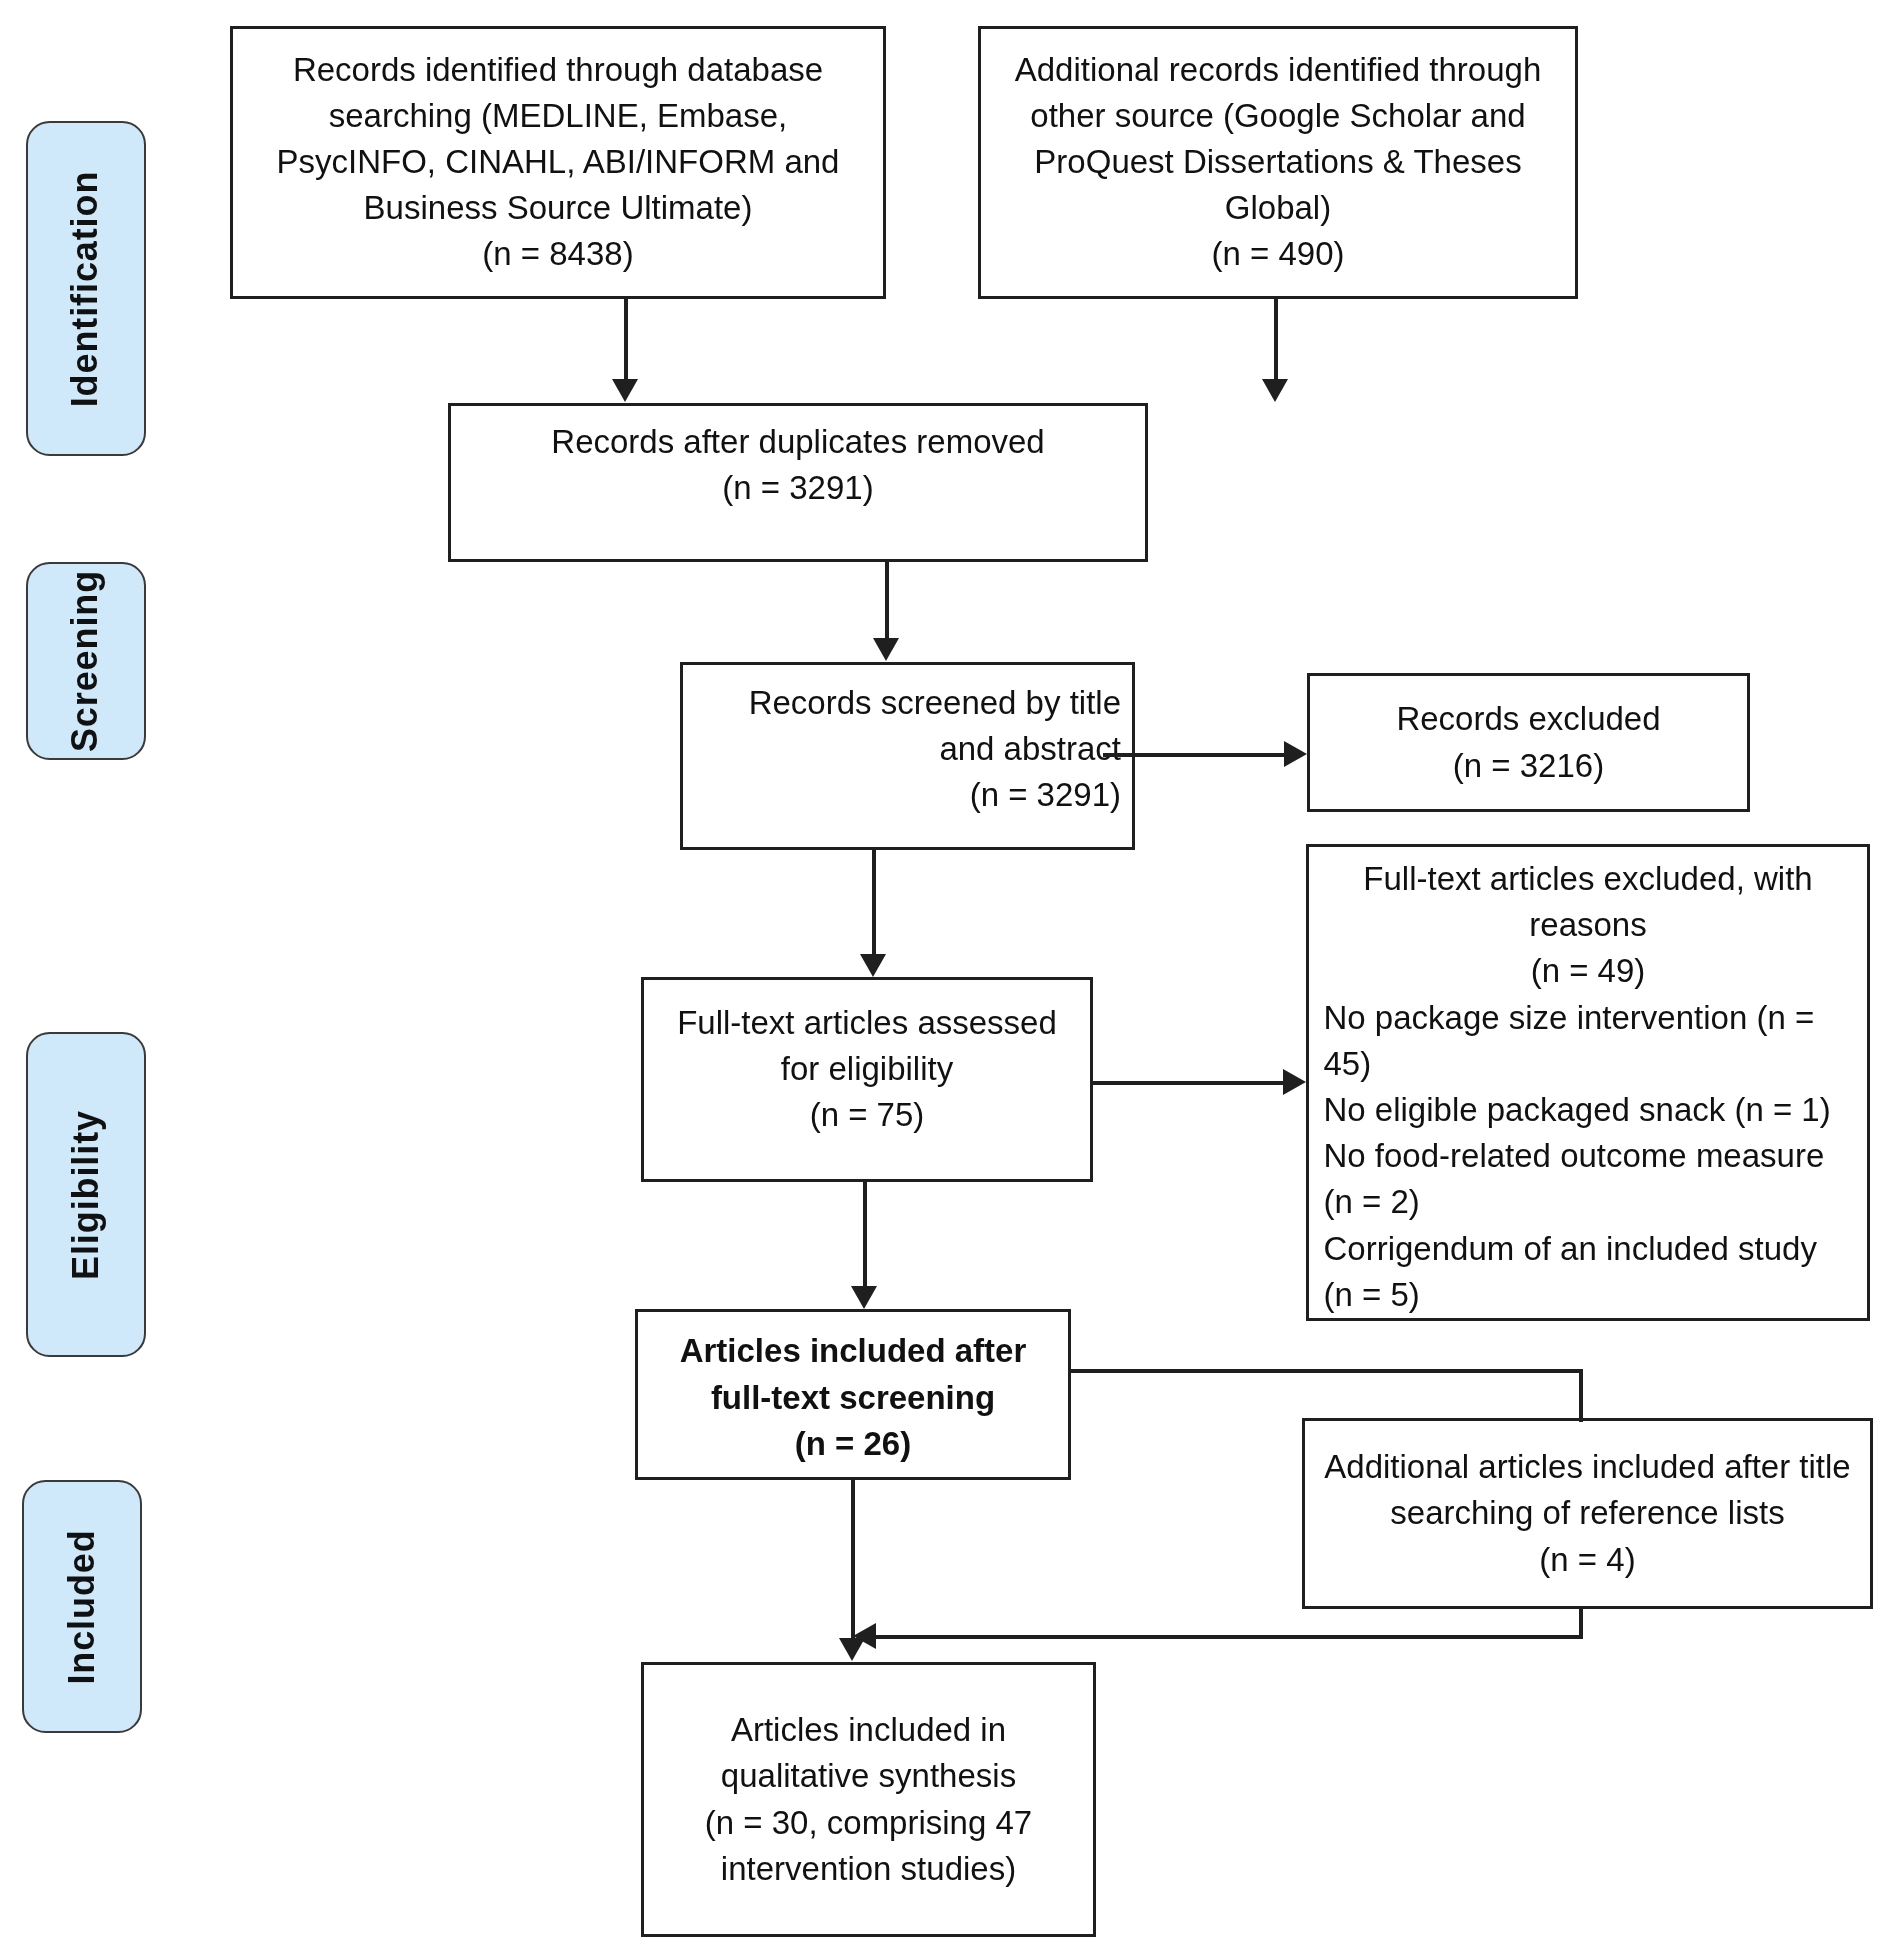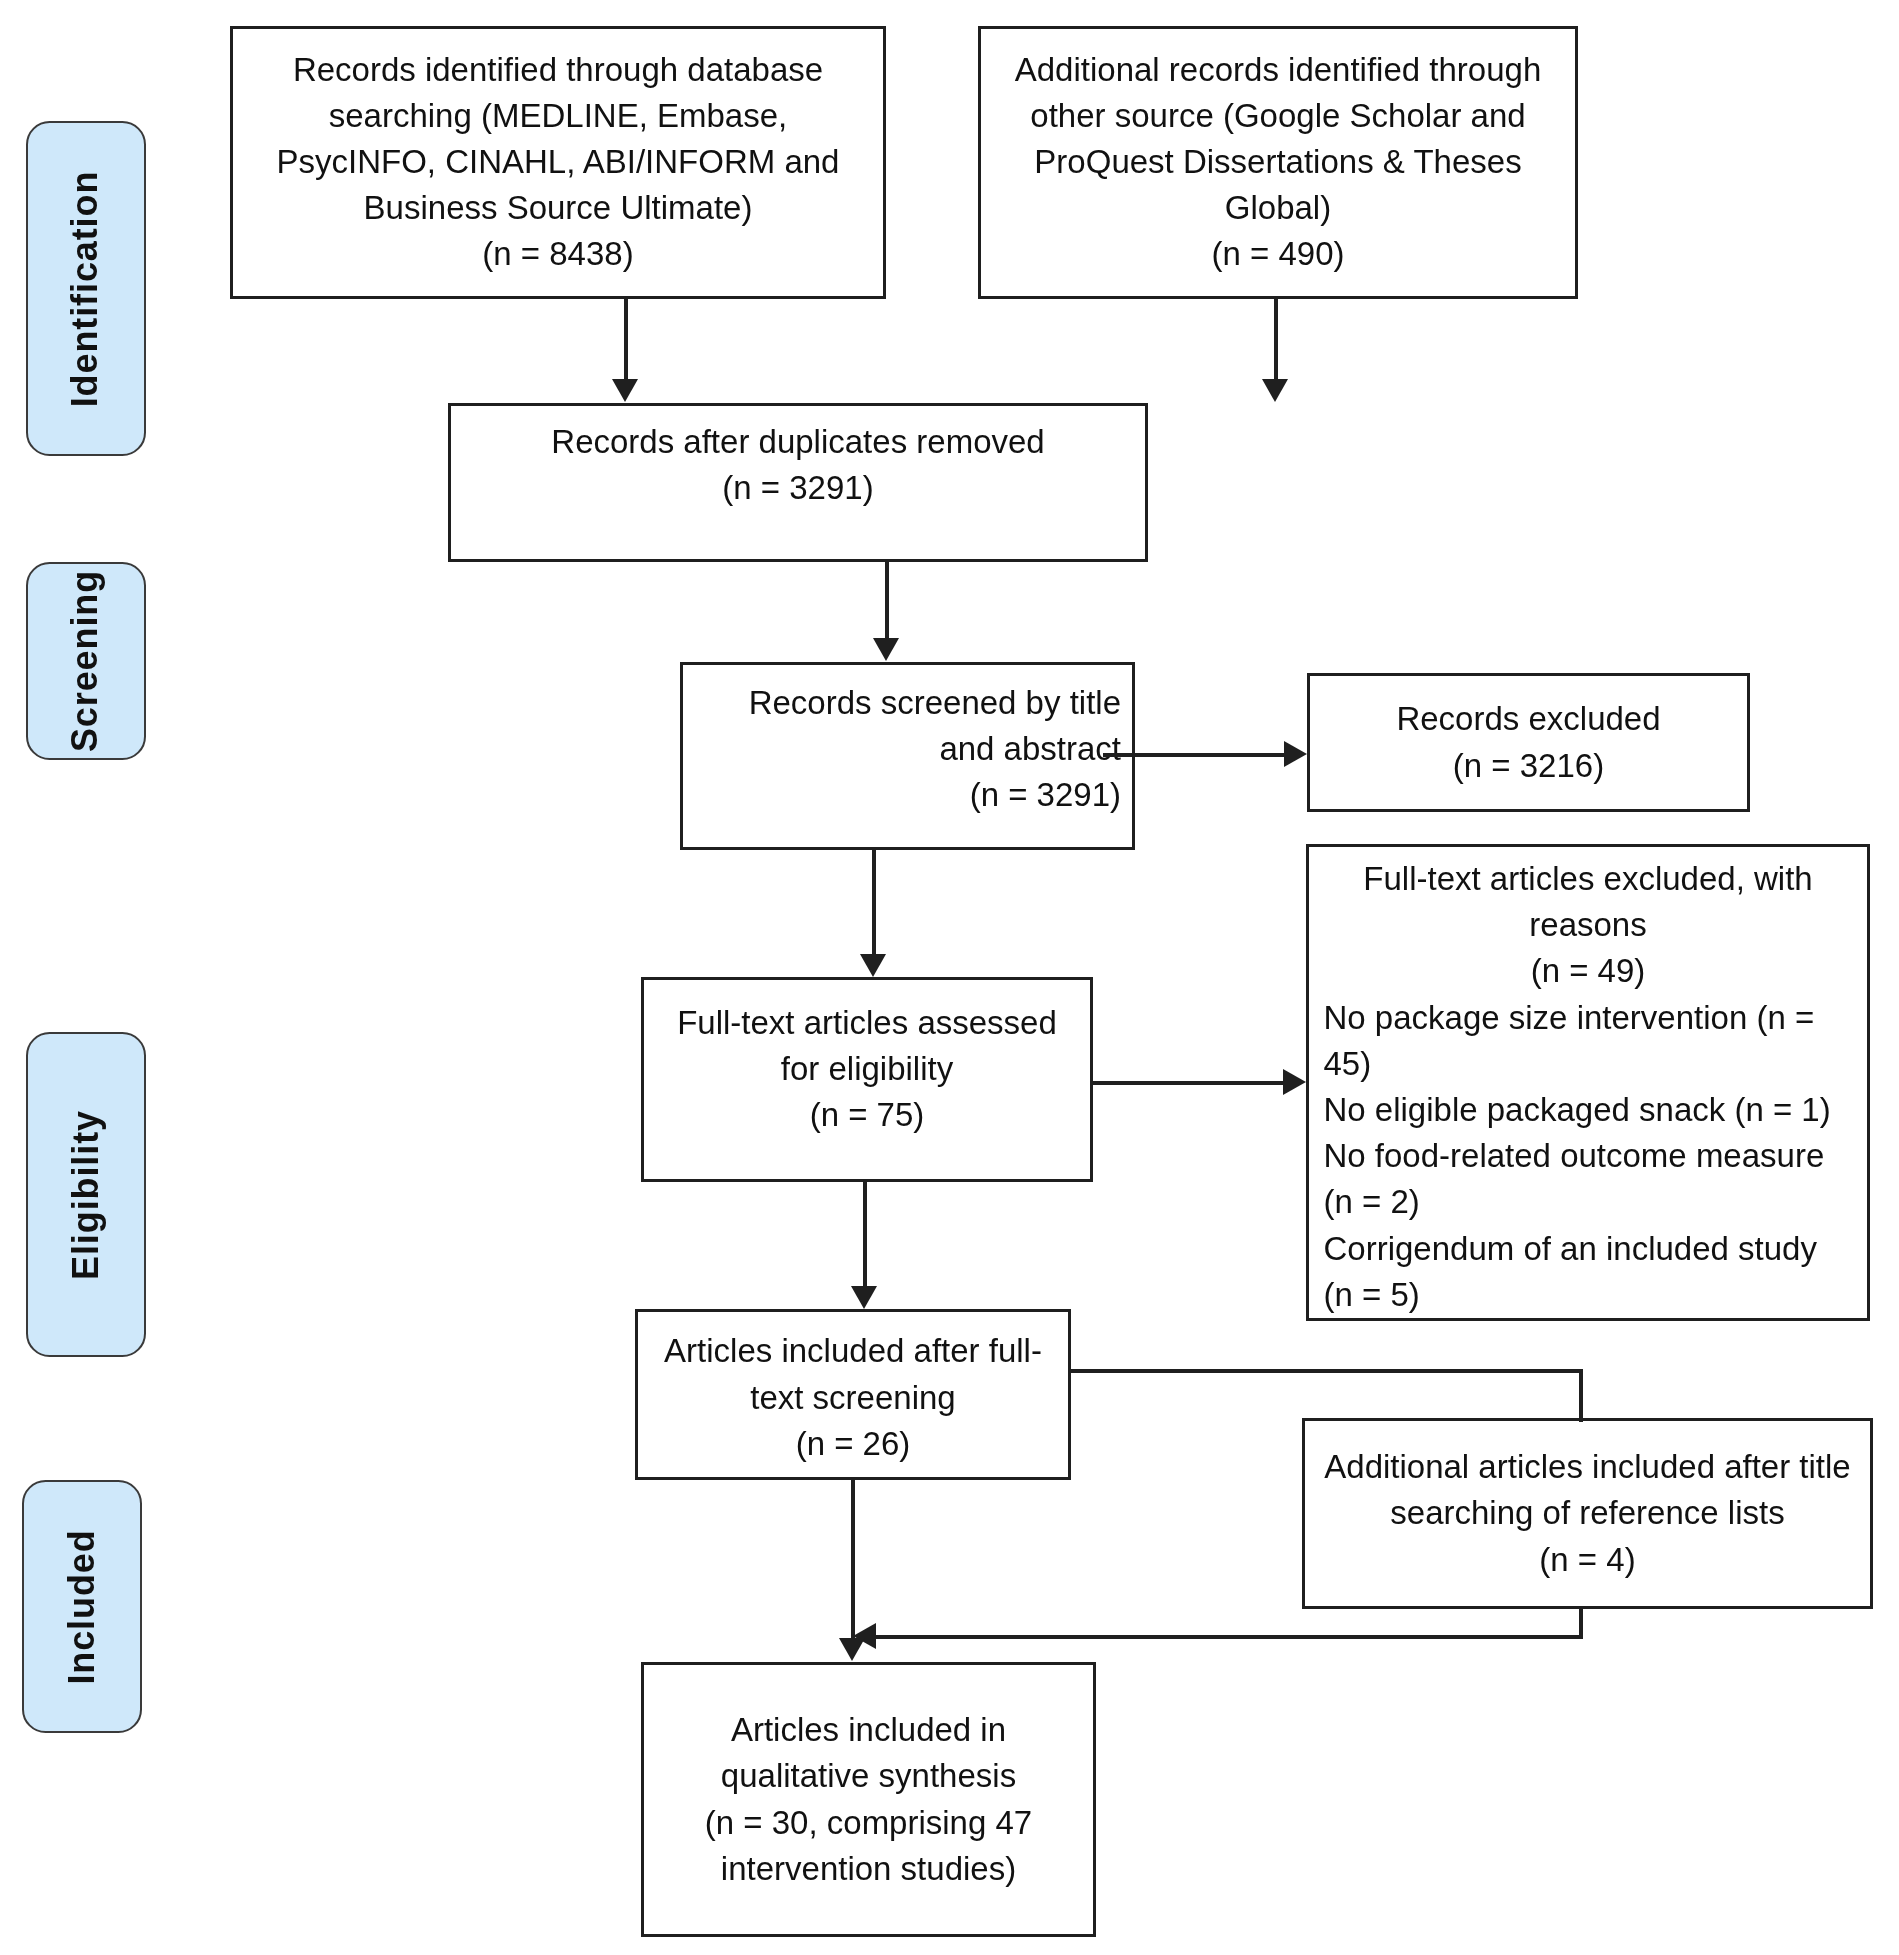--- a/index.html
+++ b/index.html
@@ -53,21 +53,21 @@
   }
   .box .t,.box .n{width:100%;}
   .jc-center{justify-content:center;}
   .box-a{left:230px;top:25.5px;width:656px;height:273px;padding:0 27px;}
   .box-b{left:978px;top:25.5px;width:600px;height:273px;padding:0 23px;}
   .box-c{left:448px;top:403px;width:700px;height:159px;padding:12.7px 18px 0 18px;}
   .box-d{left:680px;top:662px;width:455px;height:188px;padding:14.5px 11px 0 11px;text-align:right;}
   .box-e{left:1307px;top:673px;width:443px;height:139px;padding:0 9px;}
   .box-f{left:641px;top:977px;width:452px;height:205px;padding:20px 11px 0 11px;}
   .box-g{left:1306px;top:844px;width:564px;height:477px;padding:9px 14.5px 0 14.5px;}
-  .box-h{left:635px;top:1309px;width:436px;height:171px;padding:16.4px 11px 0 11px;}
+  .box-h{left:635px;top:1309px;width:436px;height:171px;padding:16.4px 11px 0 11px;font-weight:bold;}
   .box-i{left:1302px;top:1418px;width:571px;height:191px;padding:0 12.7px;}
   .box-j{left:641px;top:1662px;width:455px;height:275px;padding:0 11px;}
   .box-g .reasons{width:100%;text-align:left;}
 
   
   .vline,.hline{position:absolute;background:var(--line);}
   .vline{width:3.6px;}
   .hline{height:3.6px;}
   .ah{position:absolute;width:0;height:0;}
   .ah-down{border-left:13.6px solid transparent;border-right:13.6px solid transparent;border-top:23.6px solid var(--line);}

